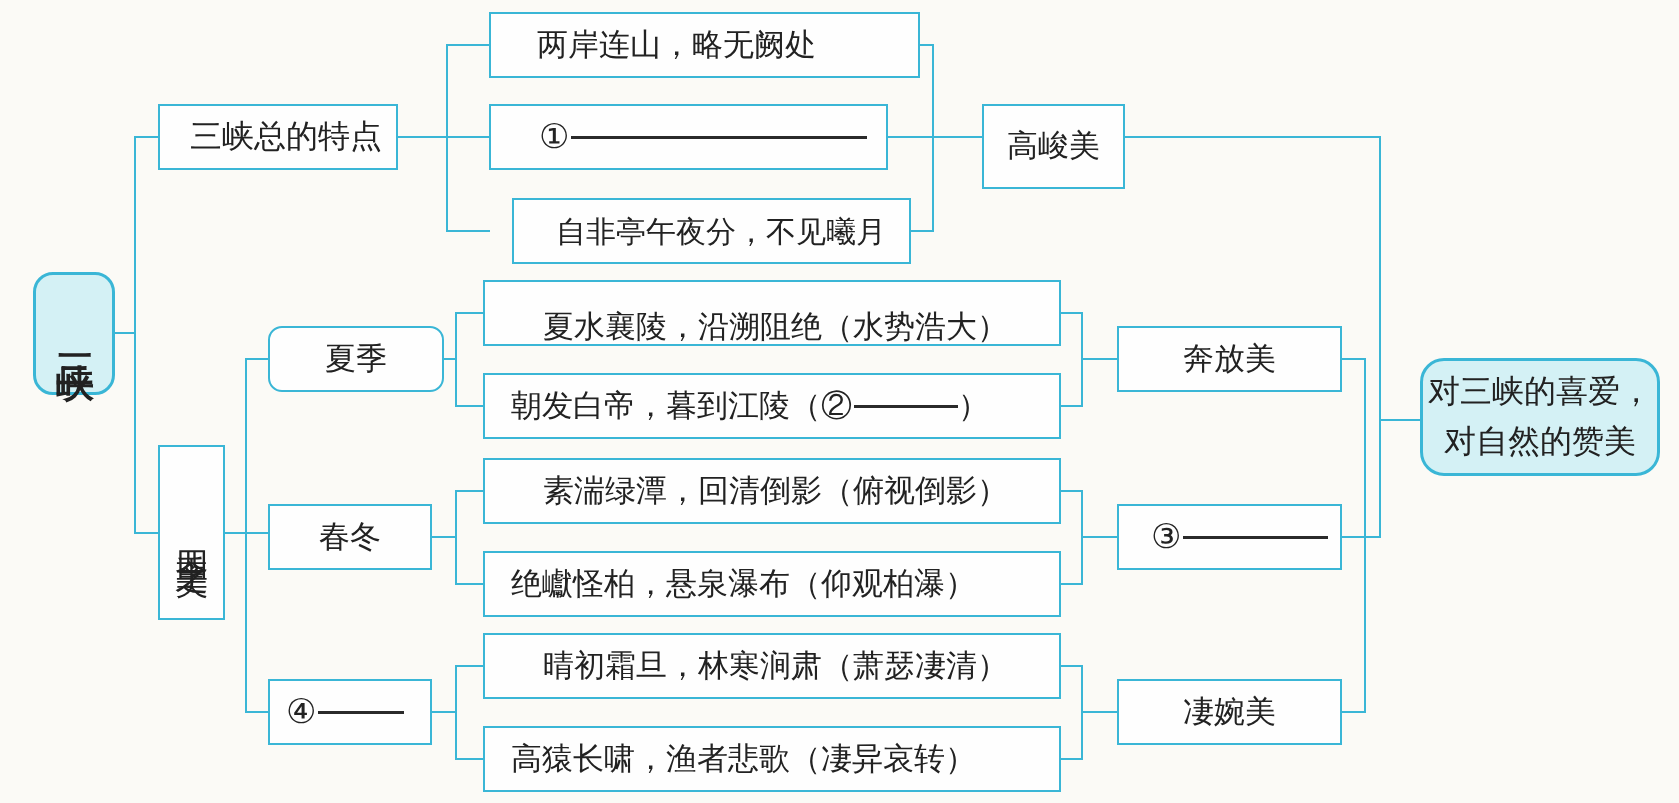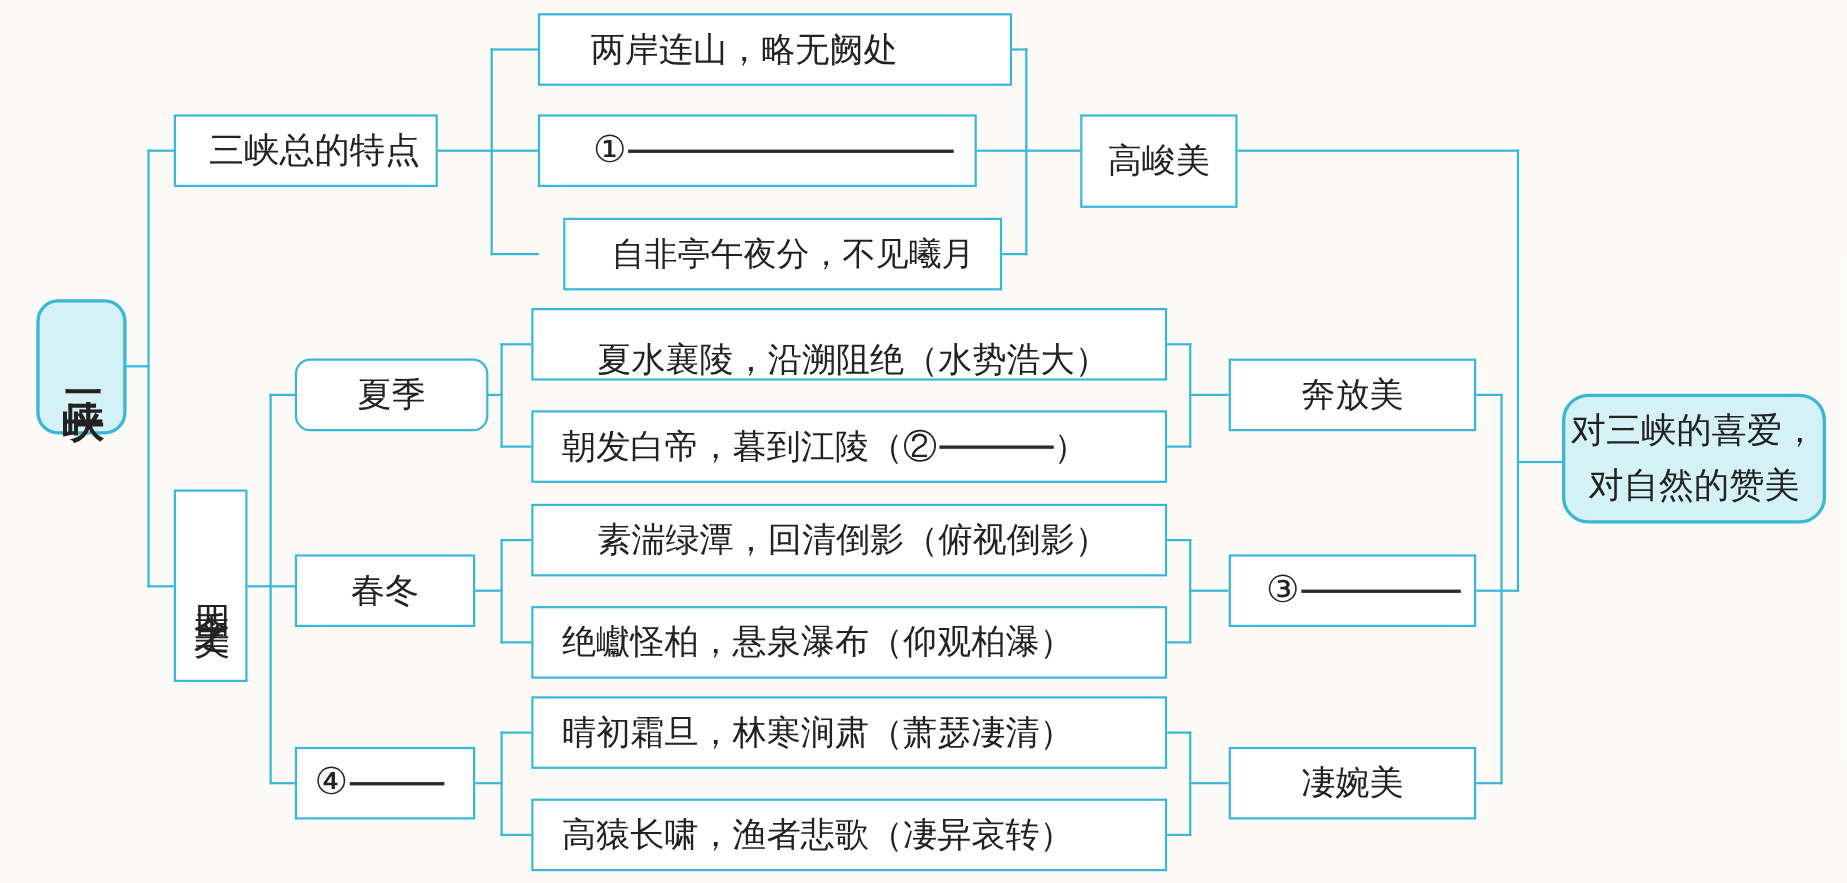--- a/index.html
+++ b/index.html
@@ -169,21 +169,21 @@
   </div>
   <div class="box" style="left:1117px;top:504px;width:225px;height:66px;padding-left:32px;">
     <span class="marker">③</span>
       <span class="blank" style="width:145px;"></span>
   </div>
 
   <div class="box" style="left:268px;top:679px;width:164px;height:66px;padding-left:16px;">
     <span class="marker">④</span>
       <span class="blank" style="width:86px;"></span>
   </div>
-  <div class="box" style="left:483px;top:633px;width:578px;height:66px;padding-left:26px;">
+  <div class="box" style="left:483px;top:633px;width:578px;height:66px;padding-left:58px;">
     <span>晴初霜旦，林寒涧肃（萧瑟凄清）</span>
   </div>
   <div class="box" style="left:483px;top:726px;width:578px;height:66px;padding-left:26px;">
     <span>高猿长啸，渔者悲歌（凄异哀转）</span>
   </div>
   <div class="box center" style="left:1117px;top:679px;width:225px;height:66px;">
     <span>凄婉美</span>
   </div>
 
   <div class="box pill conclusion-node" style="left:1420px;top:358px;width:240px;height:118px;">

